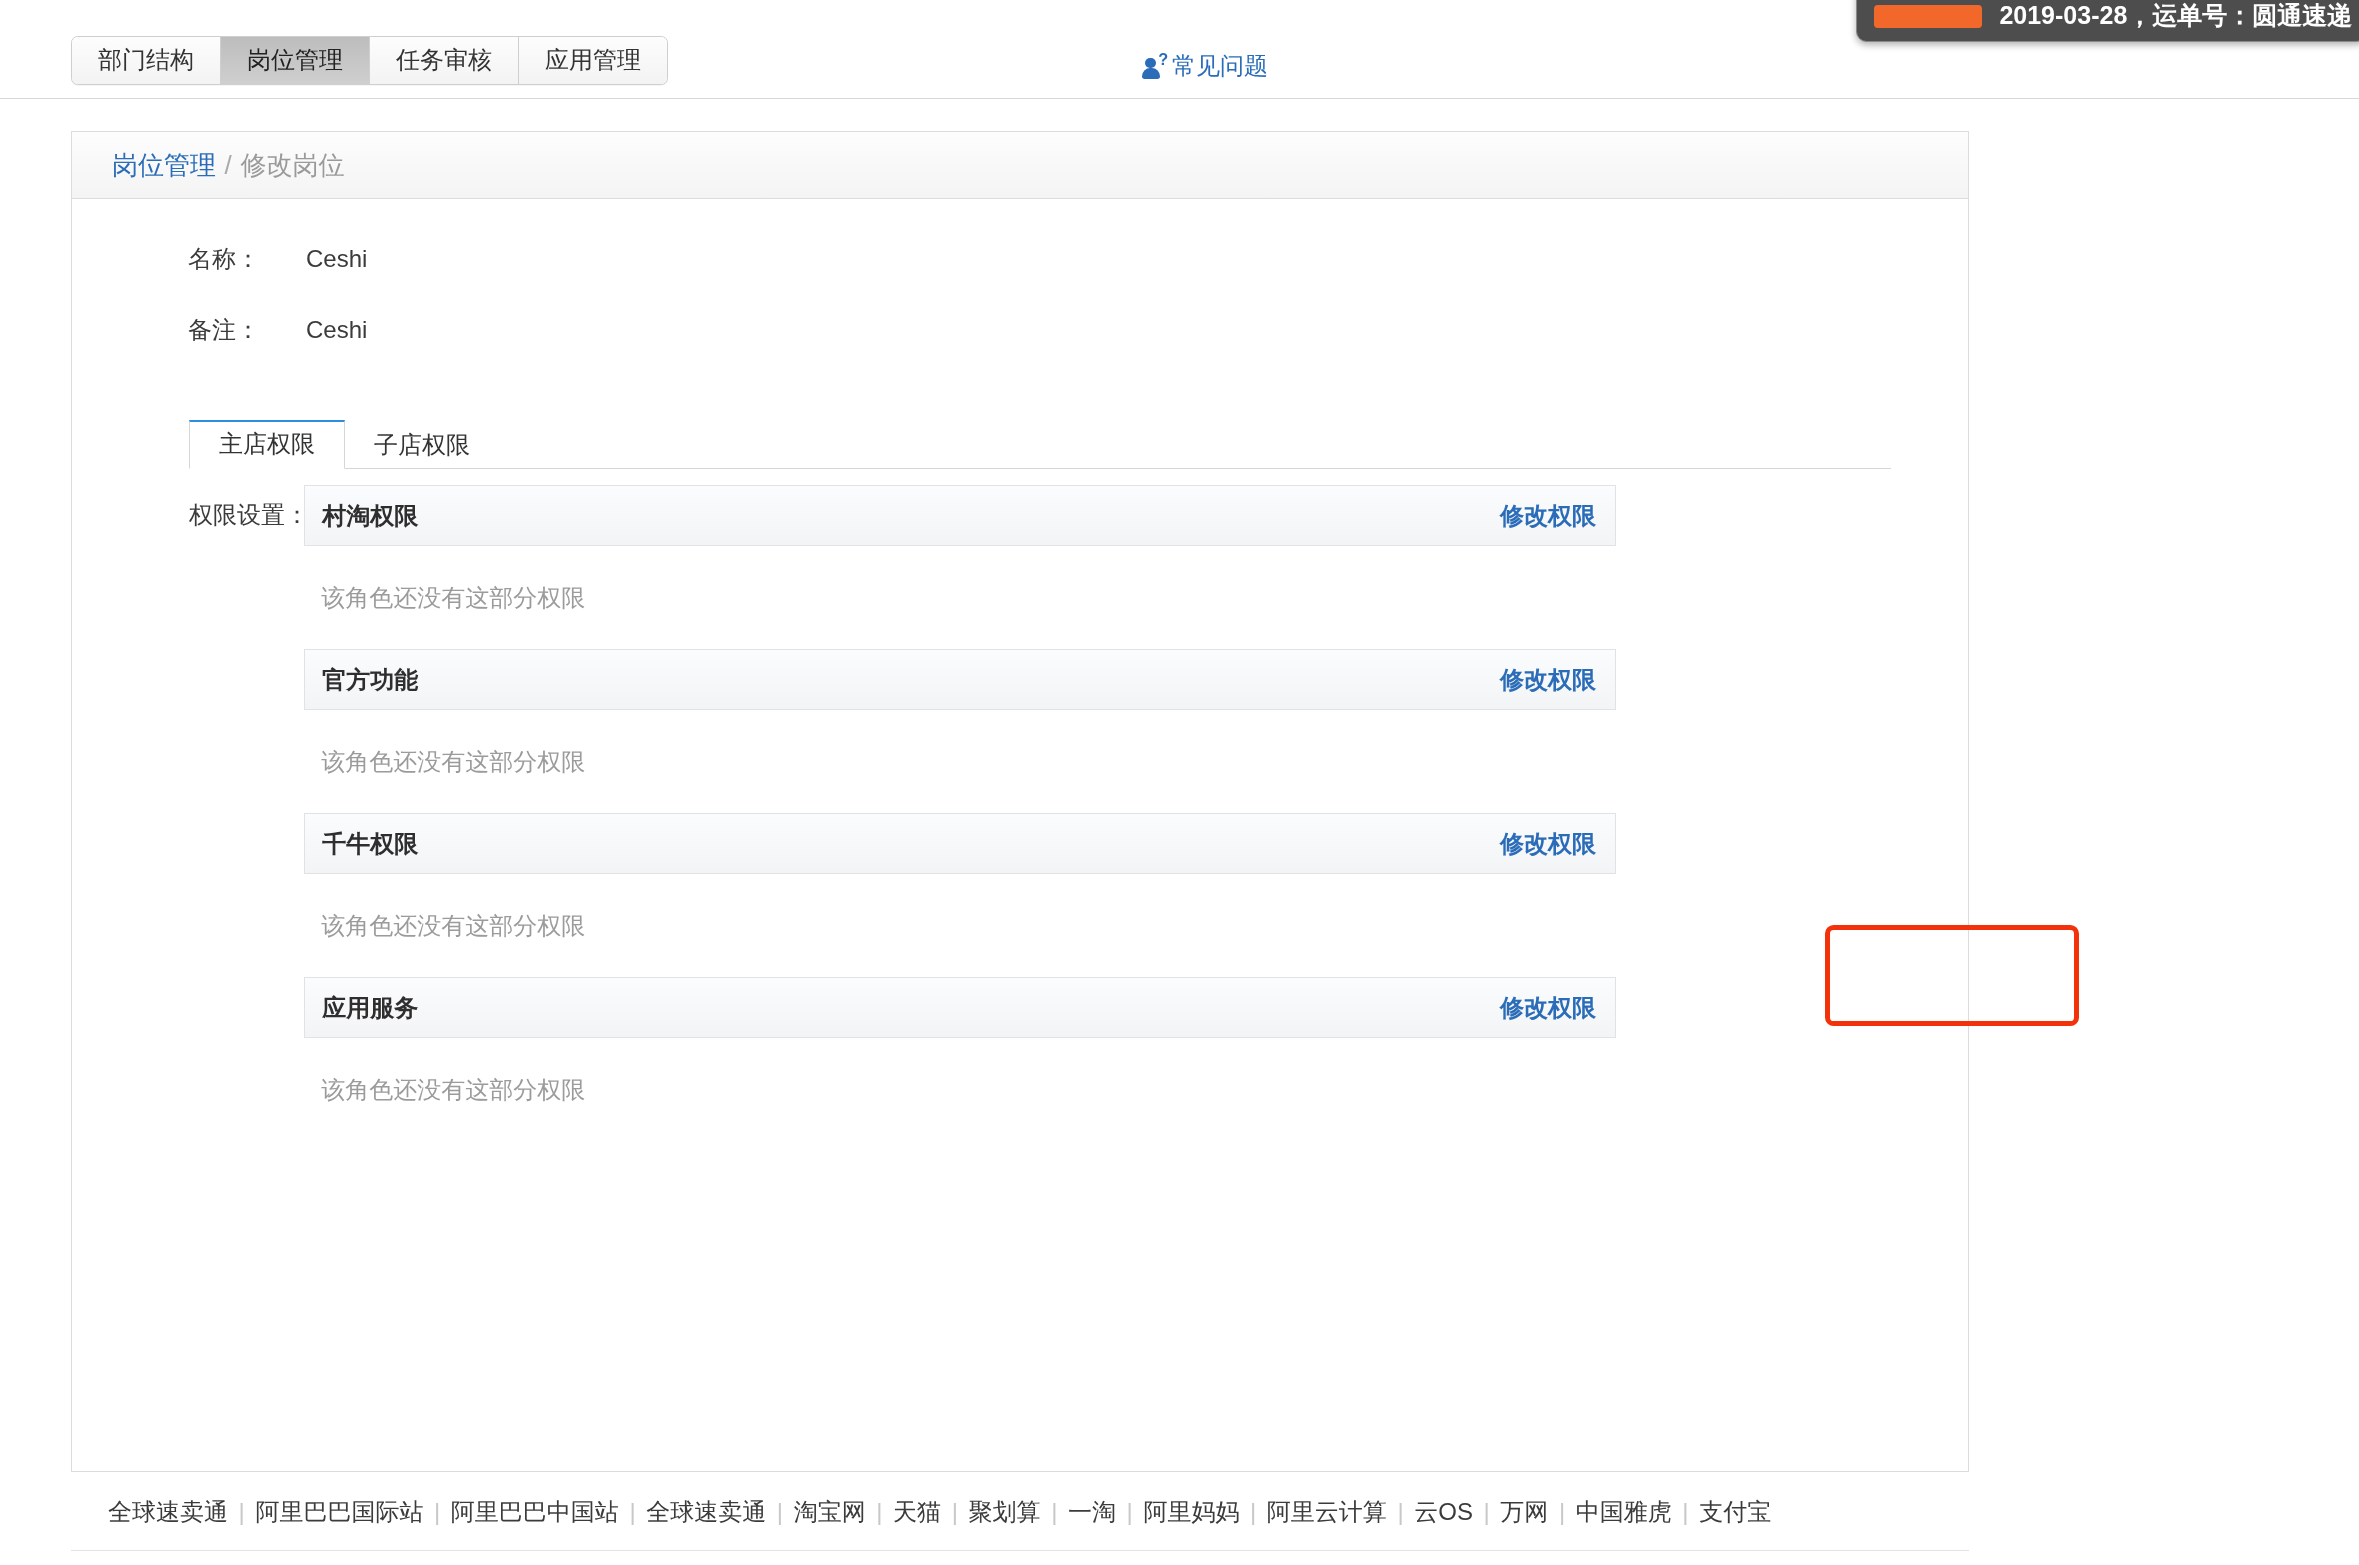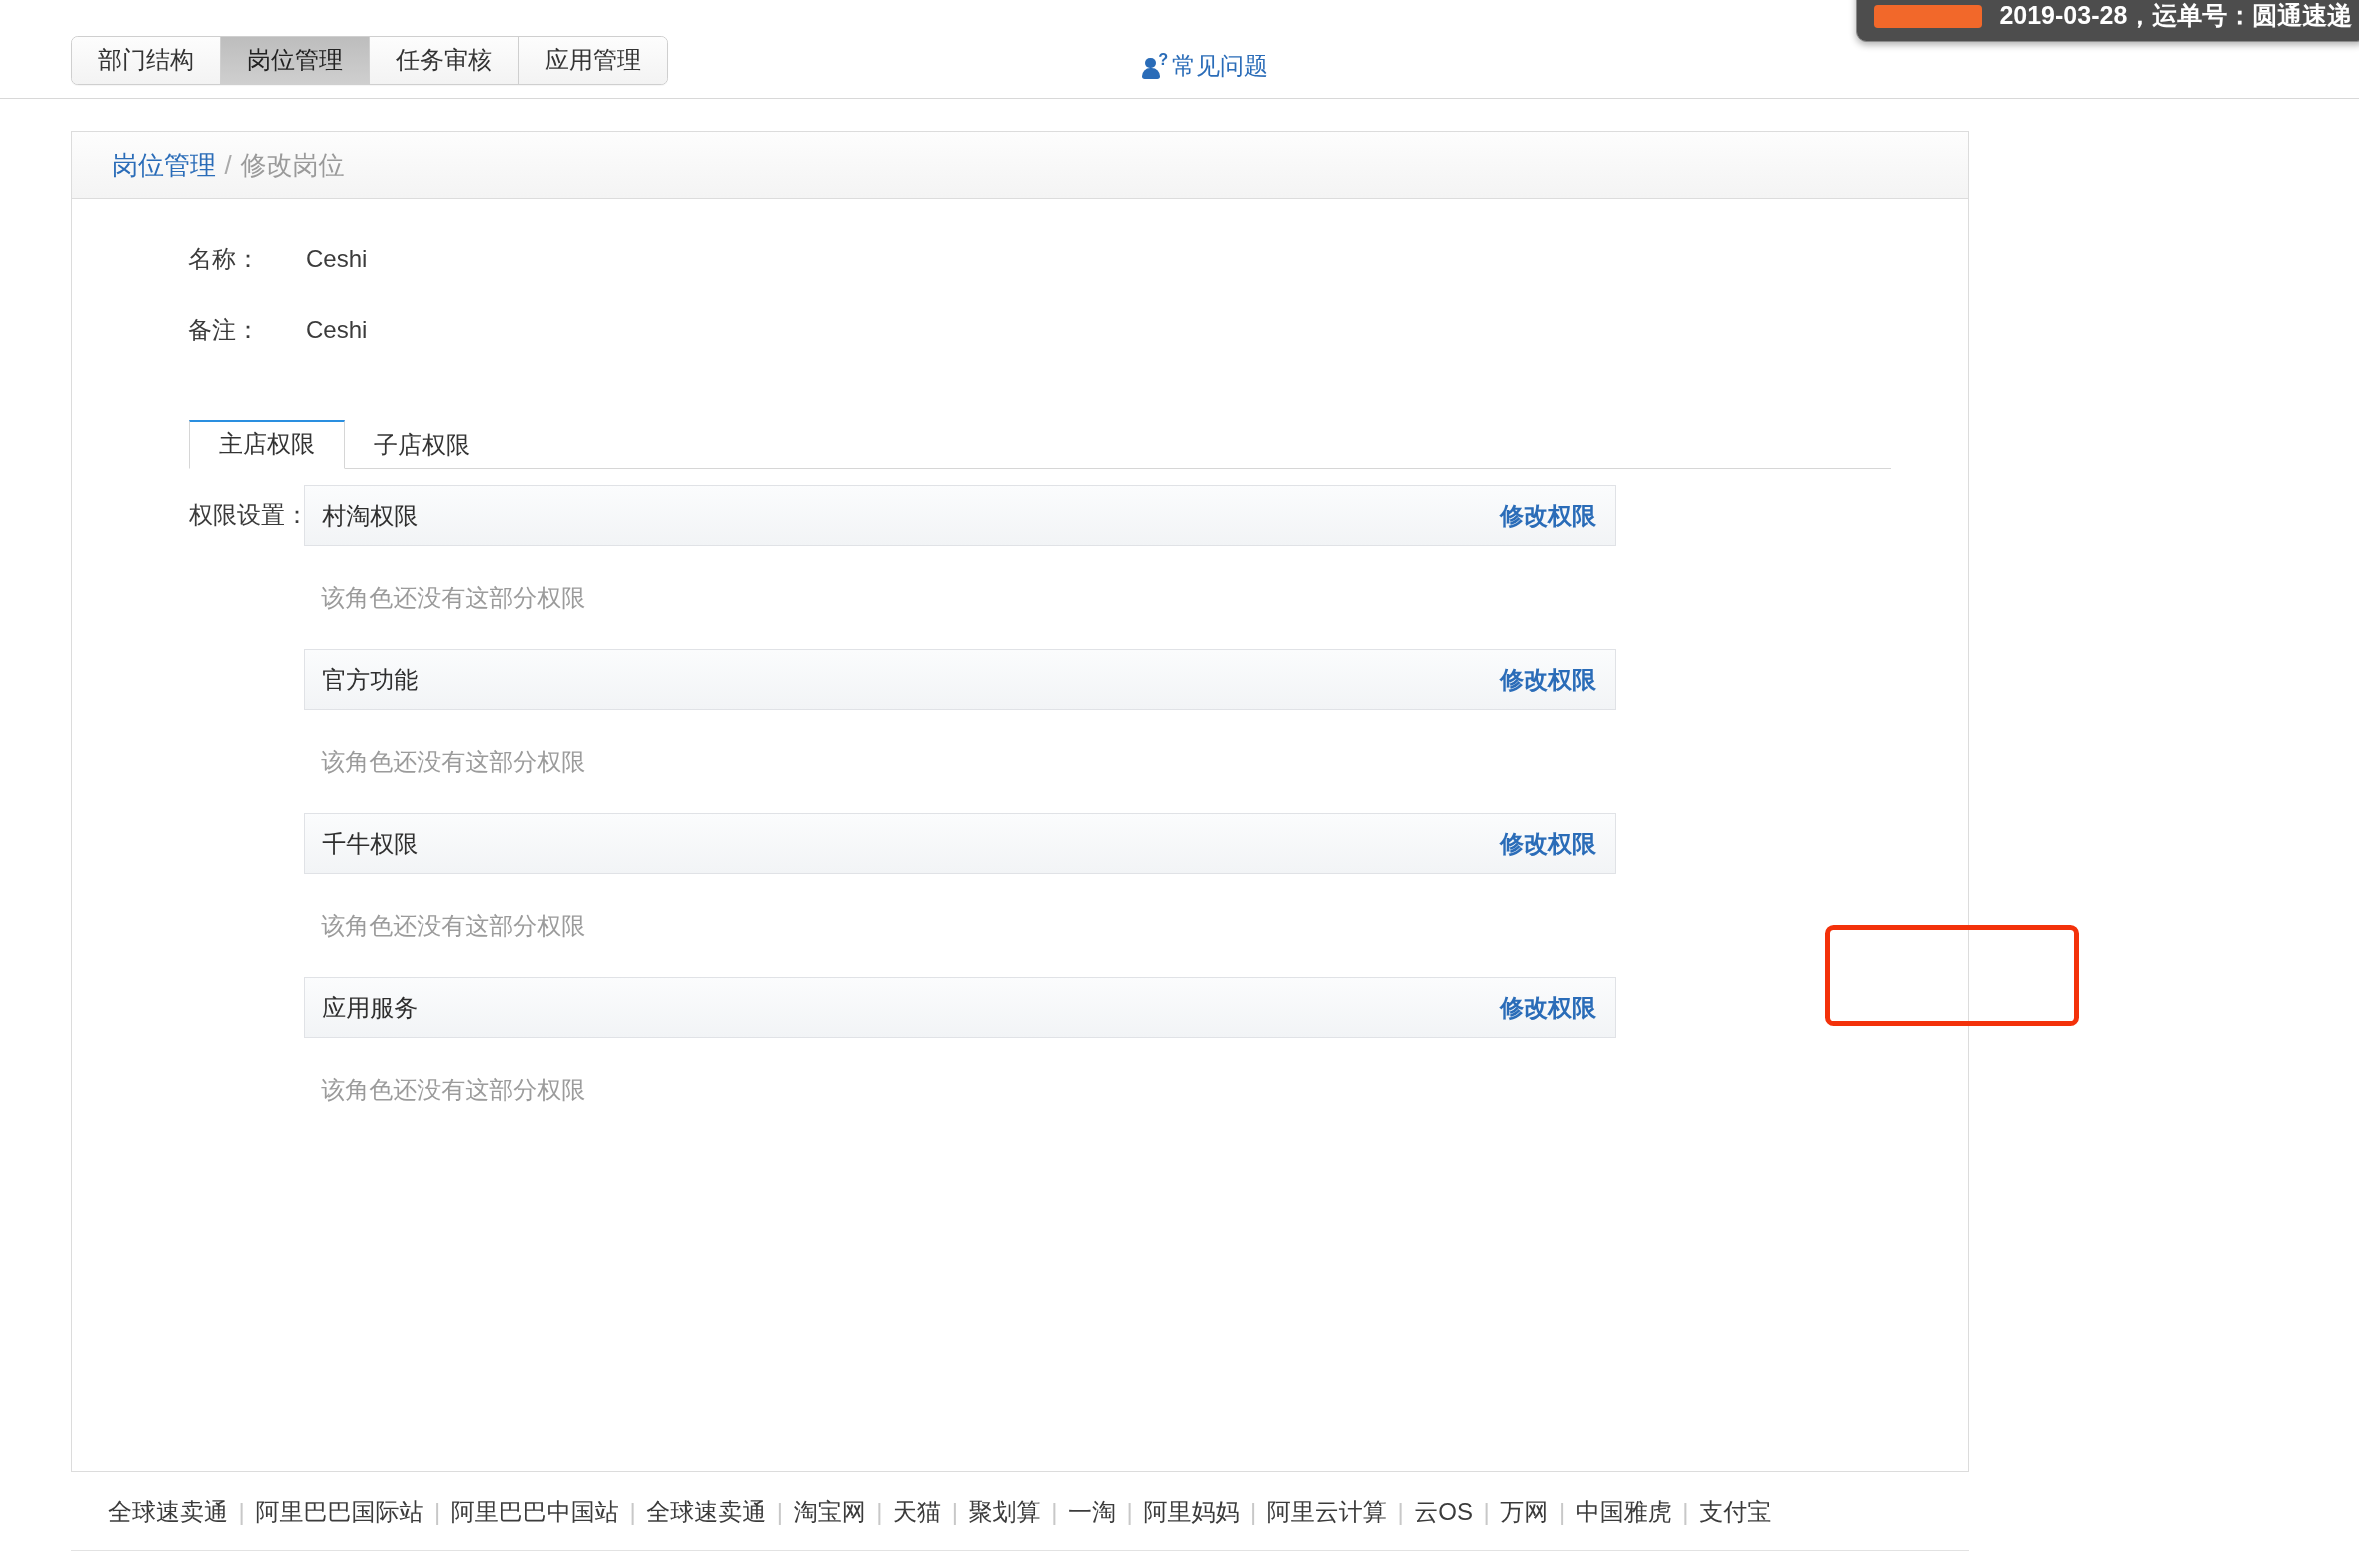--- a/index.html
+++ b/index.html
@@ -272,21 +272,21 @@
     height: 61px;
     border: 1px solid #e0e2e6;
     background: linear-gradient(#fbfcfd,#f2f4f6);
     display: flex;
     align-items: center;
     justify-content: space-between;
     padding: 0 19px 0 17.3px;
   }
   .perm-title {
     font-size: 24px;
-    font-weight: 400;
+    font-weight: 700;
     color: #2e2e2e;
   }
   .perm-edit {
     font-size: 24px;
     font-weight: 700;
     color: #2a6cb8;
     cursor: pointer;
     white-space: nowrap;
   }
   .perm-empty {

